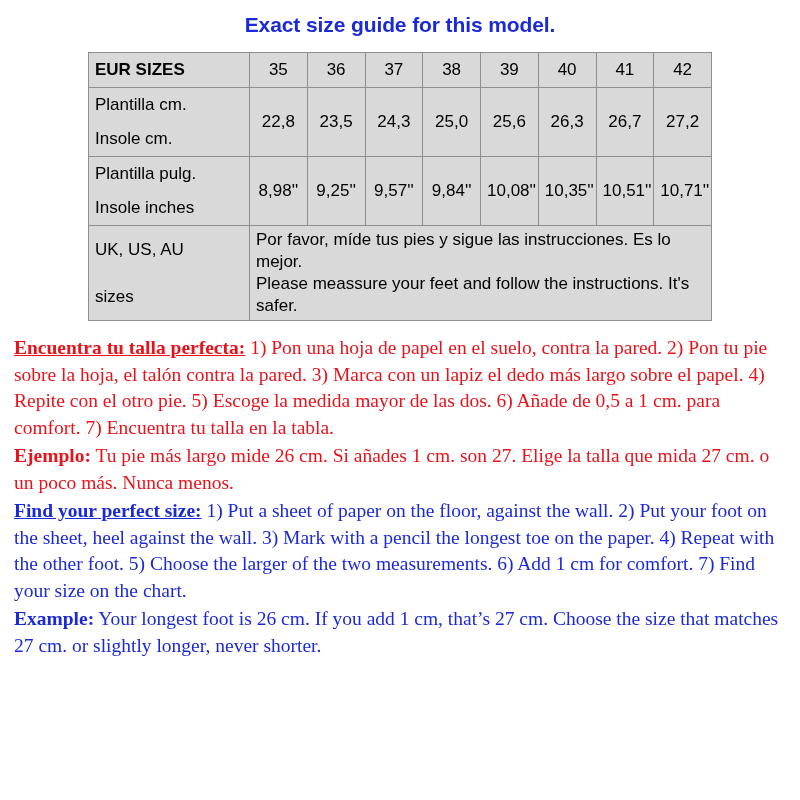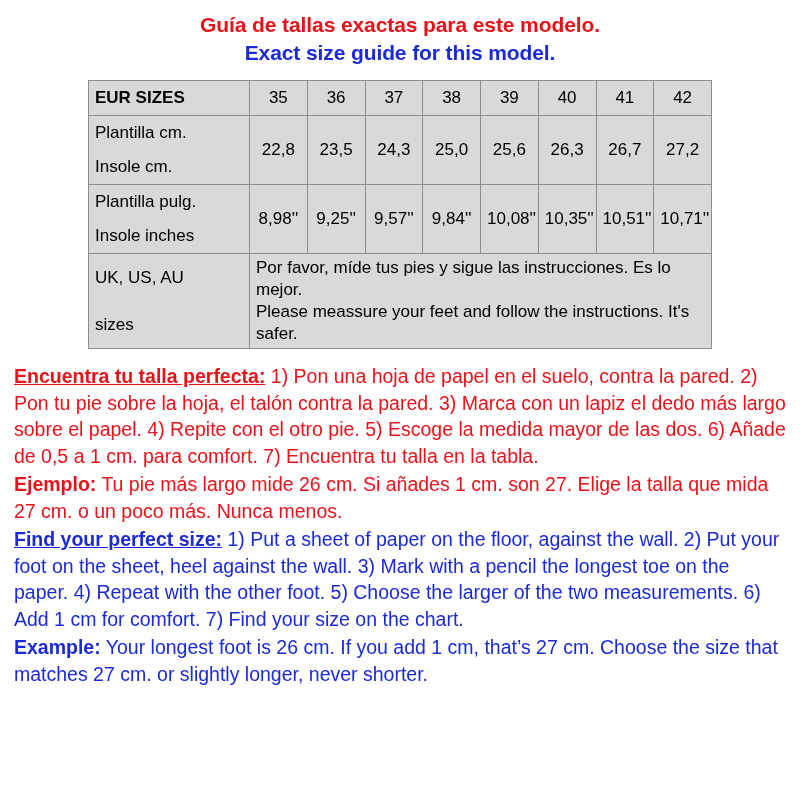--- a/index.html
+++ b/index.html
@@ -80,20 +80,21 @@
     padding: 4px 6px;
   }
   td.note-cell .note-line {
     line-height: 22px;
   }
   .no-bottom { border-bottom: none !important; }
   .no-top { border-top: none !important; }
 
   .instructions {
     margin: 14px 4px 0 4px;
+    font-family: Liberation Serif, serif;
   }
   .para {
     font-size: 19.5px;
     line-height: 26.5px;
     margin-bottom: 2px;
   }
   .es { color: #e8131a; }
   .en { color: #1b2ad8; }
   .lead {
     font-weight: bold;
@@ -104,21 +105,20 @@
     text-align: right;
   }
   .inline { display: inline; }
 </style>
 </head>
 <body>
 
 <div class="page">
 
   <div class="title-block">
-    <div class="title-es">Guía de tallas exactas para este modelo.</div>
     <div class="title-en">Exact size guide for this model.</div>
   </div>
 
   <table class="size-table">
     <tbody>
       <tr>
         <td class="label-cell header-label">EUR SIZES</td>
         <td class="header-size">35</td>
         <td class="header-size">36</td>
         <td class="header-size">37</td>

